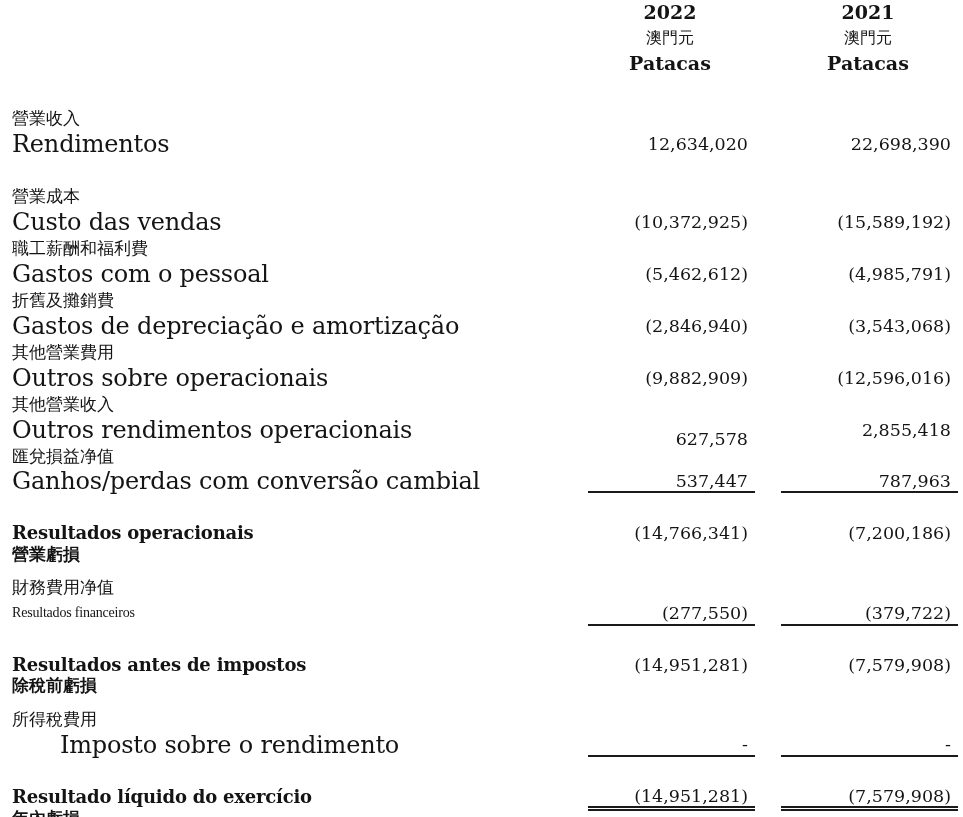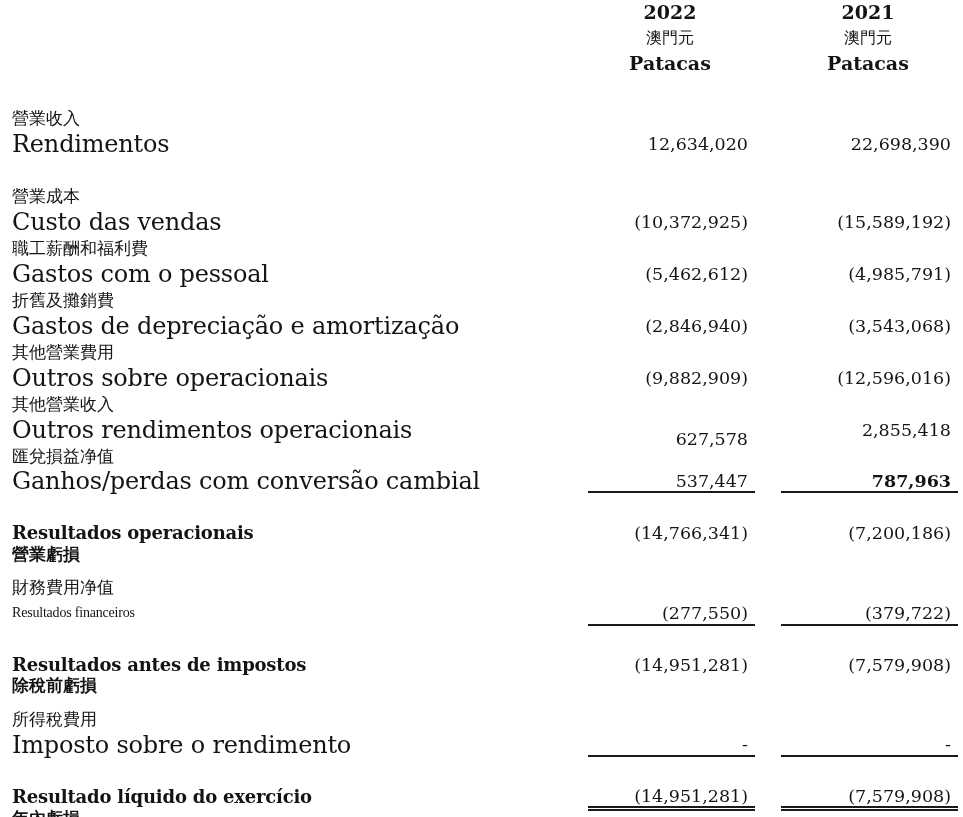--- a/index.html
+++ b/index.html
@@ -58,21 +58,21 @@
 <div class="abs num c2" style="top:367px;">(12,596,016)</div>
 
 <div class="abs zh" style="top:393px;">其他營業收入</div>
 <div class="abs pt" style="top:419px;">Outros rendimentos operacionais</div>
 <div class="abs num c1" style="top:428px;text-align:right;">627,578</div>
 <div class="abs num c2" style="top:419px;">2,855,418</div>
 
 <div class="abs zh" style="top:445px;">匯兌損益净值</div>
 <div class="abs pt" style="top:470px;">Ganhos/perdas com conversão cambial</div>
 <div class="abs num c1" style="top:470px;">537,447</div>
-<div class="abs num c2" style="top:470px;font-weight:bold;">787,963</div>
+<div class="abs num c2" style="top:470px;">787,963</div>
 <div class="rule r1" style="top:491px;"></div>
 <div class="rule r2" style="top:491px;"></div>
 
 <div class="abs zh bold" style="top:496px;">營業虧損</div>
 <div class="abs pt bold" style="top:522px;">Resultados operacionais</div>
 <div class="abs num c1" style="top:522px;">(14,766,341)</div>
 <div class="abs num c2" style="top:522px;">(7,200,186)</div>
 
 <div class="abs zh" style="top:576px;">財務費用净值</div>
 <div class="abs pt light" style="top:602px;">Resultados financeiros</div>
@@ -80,21 +80,21 @@
 <div class="abs num c2" style="top:602px;">(379,722)</div>
 <div class="rule r1" style="top:624px;"></div>
 <div class="rule r2" style="top:624px;"></div>
 
 <div class="abs zh bold" style="top:627px;">除稅前虧損</div>
 <div class="abs pt bold" style="top:654px;">Resultados antes de impostos</div>
 <div class="abs num c1" style="top:654px;">(14,951,281)</div>
 <div class="abs num c2" style="top:654px;">(7,579,908)</div>
 
 <div class="abs zh" style="top:708px;">所得稅費用</div>
-<div class="abs pt" style="top:734px;">Imposto sobre o rendimento</div>
+<div class="abs pt" style="top:734px;margin-left:48px;">Imposto sobre o rendimento</div>
 <div class="abs num c1" style="top:733px;">-</div>
 <div class="abs num c2" style="top:733px;">-</div>
 <div class="rule r1" style="top:755px;"></div>
 <div class="rule r2" style="top:755px;"></div>
 
 <div class="abs zh bold" style="top:760px;">年內虧損</div>
 <div class="abs pt bold" style="top:786px;">Resultado líquido do exercício</div>
 <div class="abs num c1" style="top:785px;">(14,951,281)</div>
 <div class="abs num c2" style="top:785px;">(7,579,908)</div>
 <div class="dbl r1" style="top:806px;"></div>

